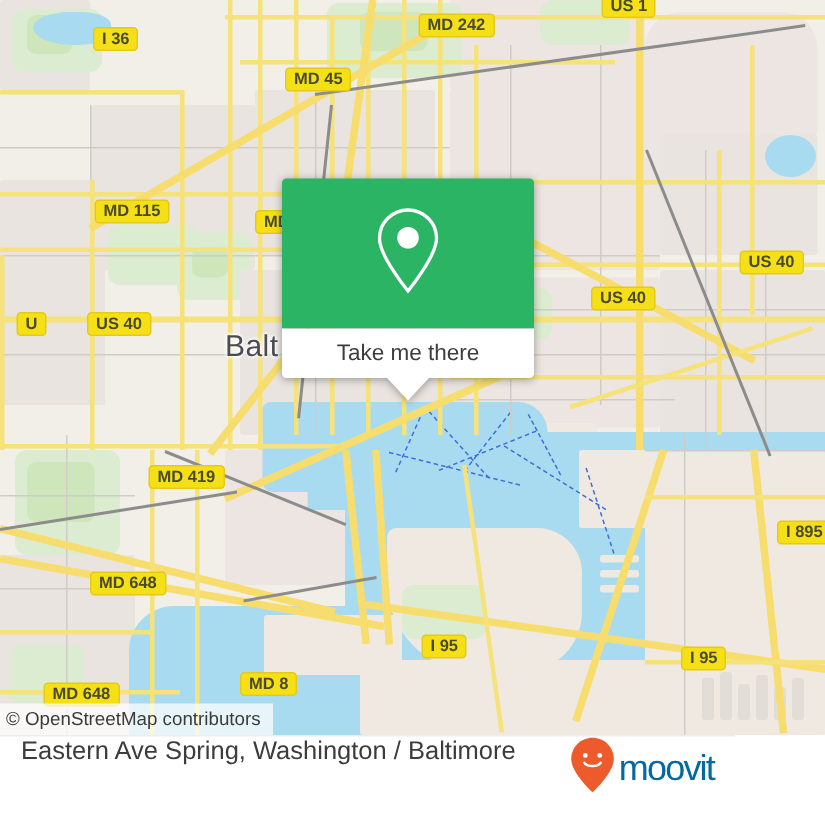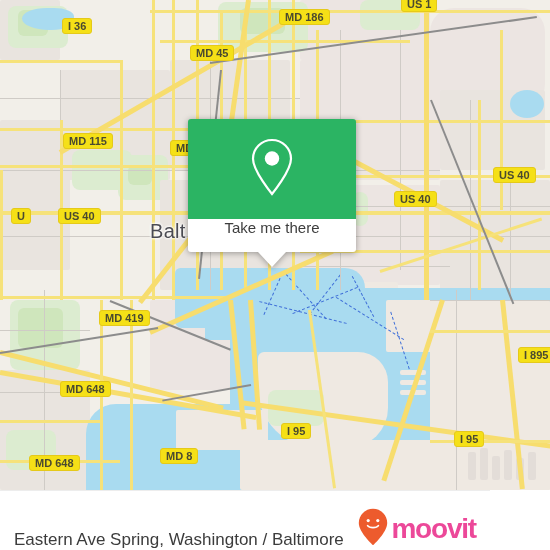--- a/index.html
+++ b/index.html
@@ -47,35 +47,35 @@
   #attrib{position:absolute;left:0;bottom:0;background:rgba(255,255,255,.72);
           color:#3b3b3b;font-size:12.5px;line-height:19px;padding:1px 8px 1px 4px;
           white-space:nowrap;font-family:"Liberation Sans",sans-serif;}
 
   
   #popup{position:absolute;left:188px;top:119px;width:168px;
          filter:drop-shadow(0 1px 3px rgba(0,0,0,.35));}
   #popup-head{height:100px;background:#2bb463;border-radius:3px 3px 0 0;
               display:flex;align-items:center;justify-content:center;}
   #popup-foot{height:33px;background:#fff;border-radius:0 0 3px 3px;
-              display:flex;justify-content:center;}
+              display:flex;align-items:center;justify-content:center;}
   #popup-label{color:#3d3d3d;font-size:15px;font-family:"Liberation Sans",sans-serif;}
   #popup-tail{position:absolute;left:50%;top:133px;transform:translateX(-50%);
               width:0;height:0;border-left:14px solid transparent;
               border-right:14px solid transparent;border-top:15px solid #fff;}
 
   
   #bottombar{position:absolute;left:0;top:490px;width:490px;height:60px;
-             background:#fff;display:flex;align-items:flex-end;
+             background:#fff;display:flex;align-items:flex-start;
              justify-content:space-between;padding:0 14px;box-sizing:border-box;
              border-top:1px solid #ededed;}
   #place-title{color:#3c3c3c;font-size:17px;white-space:nowrap;
                font-family:"Liberation Sans",sans-serif;}
   #brand{display:flex;align-items:center;gap:3px;}
-  #brand-word{color:#ec4899;font-size:28px;font-weight:bold;letter-spacing:-1.2px;
+  #brand-word{color:#0369a1;font-size:24px;font-weight:normal;letter-spacing:-1.2px;
               font-family:"Liberation Sans",sans-serif;}
 </style>
 </head>
 <body>
 
 <div id="app">
 
   <div id="map">
 
     <div class="layer">
@@ -230,39 +230,40 @@
       <div class="rail" style="left:0;top:352px;width:160px;height:2px;transform:rotate(-9deg);transform-origin:left center;"></div>
       <div class="rail" style="left:430px;top:100px;width:2px;height:220px;transform:rotate(-22deg);transform-origin:top center;"></div>
       <div class="rail" style="left:220px;top:70px;width:2px;height:210px;transform:rotate(6deg);transform-origin:top center;"></div>
       <div class="rail" style="left:110px;top:300px;width:130px;height:2px;transform:rotate(22deg);transform-origin:left center;"></div>
       <div class="rail" style="left:250px;top:385px;width:2px;height:90px;transform:rotate(80deg);transform-origin:top center;"></div>
     </div>
 
     <div class="layer">
       <div class="shield" style="left:62px;top:18px;">I 36</div>
       <div class="shield" style="left:190px;top:45px;">MD 45</div>
-      <div class="shield" style="left:279px;top:9px;">MD 186</div>
+      <div class="shield" style="left:279px;top:9px;">MD 242</div>
       <div class="shield" style="left:401px;top:-4px;">US 1</div>
       <div class="shield" style="left:63px;top:133px;">MD 115</div>
       <div class="shield" style="left:170px;top:140px;">MD</div>
       <div class="shield" style="left:11px;top:208px;">U</div>
       <div class="shield" style="left:58px;top:208px;">US 40</div>
       <div class="shield" style="left:394px;top:191px;">US 40</div>
       <div class="shield" style="left:493px;top:167px;">US 40</div>
       <div class="shield" style="left:99px;top:310px;">MD 419</div>
       <div class="shield" style="left:60px;top:381px;">MD 648</div>
       <div class="shield" style="left:29px;top:455px;">MD 648</div>
       <div class="shield" style="left:160px;top:448px;">MD 8</div>
       <div class="shield" style="left:281px;top:423px;">I 95</div>
       <div class="shield" style="left:454px;top:431px;">I 95</div>
       <div class="shield" style="left:518px;top:347px;">I 895</div>
     </div>
 
     <div class="citylabel" style="left:150px;top:220px;">Balt</div>
 
+    <div id="attrib">© OpenStreetMap contributors</div>
   </div>
 
   <div id="popup">
     <div id="popup-head">
       <span>
         <svg width="50" height="62" viewBox="0 0 50 62" fill="none">
           <path d="M25 4 C14.5 4 6 12.4 6 22.8 C6 35 25 58 25 58 C25 58 44 35 44 22.8 C44 12.4 35.5 4 25 4 Z" stroke="#ffffff" stroke-width="2.2" fill="none"></path>
           <circle cx="25" cy="22.5" r="7.2" fill="#ffffff"></circle>
         </svg>
       </span>

